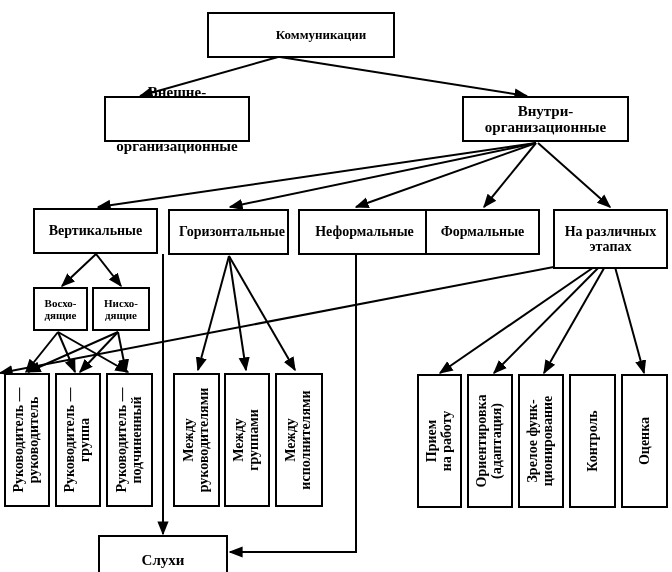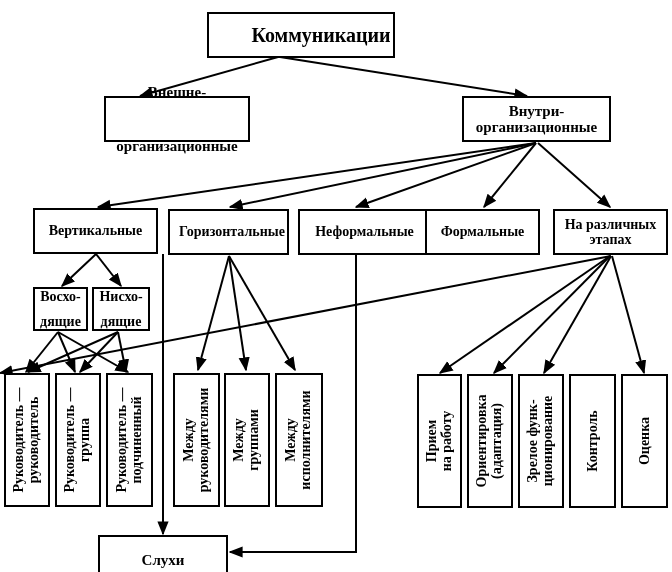--- a/index.html
+++ b/index.html
@@ -1,22 +1,22 @@
 <!DOCTYPE html>
 <html><head>
 <meta charset="utf-8">
 <style>
   html,body{margin:0;padding:0;background:#fff;}
   body{width:672px;height:572px;position:relative;overflow:hidden;font-family:"Liberation Serif","DejaVu Serif",serif;color:#000;}
   svg{position:absolute;left:0;top:0;}
   .box{position:absolute;border:2px solid #000;background:#fff;box-sizing:border-box;display:flex;align-items:center;justify-content:center;text-align:center;font-weight:bold;line-height:1.1;}
-  .f16{font-size:20px;padding-left:40px;}
+  .f16{font-size:13px;padding-left:40px;}
   .f15{font-size:15px;}
   .f14{font-size:14px;}
-  .f13{font-size:14px;justify-content:space-between;}
+  .f13{font-size:11px;}
   .vbox{position:absolute;border:2px solid #000;background:#fff;box-sizing:border-box;}
   .vtext{position:absolute;left:50%;top:50%;transform:translate(-50%,-50%) rotate(-90deg);white-space:nowrap;text-align:center;font-weight:bold;font-size:14px;line-height:1.05;}
   .vtext span{display:block;}
 </style>
 </head>
 <body>
 
 <svg width="672" height="572">
   <defs>
     <marker id="ah" viewBox="0 0 10 10" refX="9" refY="5" markerWidth="7" markerHeight="7" orient="auto-start-reverse">
@@ -61,38 +61,38 @@
 </svg>
 
 <div class="box f16" style="left:207px;top:12px;width:188px;height:46px;">
   <span>Коммуникации</span>
 </div>
 
 <div class="box f15" style="left:104px;top:96px;width:146px;height:46px;flex-direction:column;gap:37px;">
   <span>Внешне-</span>
   <span>организационные</span>
 </div>
-<div class="box f15" style="left:462px;top:96px;width:149px;height:46px;flex-direction:column;">
+<div class="box f15" style="left:462px;top:96px;width:167px;height:46px;flex-direction:column;">
   <span>Внутри-</span>
   <span>организационные</span>
 </div>
 
 <div class="box f14" style="left:33px;top:208px;width:125px;height:46px;">
   <span>Вертикальные</span>
 </div>
 <div class="box f14" style="left:168px;top:209px;width:121px;height:46px;padding-left:7px;">
   <span>Горизонтальные</span>
 </div>
 <div class="box f14" style="left:298px;top:209px;width:133px;height:46px;">
   <span>Неформальные</span>
 </div>
 <div class="box f14" style="left:425px;top:209px;width:115px;height:46px;">
   <span>Формальные</span>
 </div>
-<div class="box f14" style="left:553px;top:209px;width:115px;height:46px;flex-direction:column;">
+<div class="box f14" style="left:553px;top:209px;width:115px;height:60px;flex-direction:column;">
   <span>На различных</span>
   <span>этапах</span>
 </div>
 
 <div class="box f13" style="left:33px;top:287px;width:55px;height:44px;flex-direction:column;">
   <span>Восхо-</span>
   <span>дящие</span>
 </div>
 <div class="box f13" style="left:92px;top:287px;width:58px;height:44px;flex-direction:column;">
   <span>Нисхо-</span>

